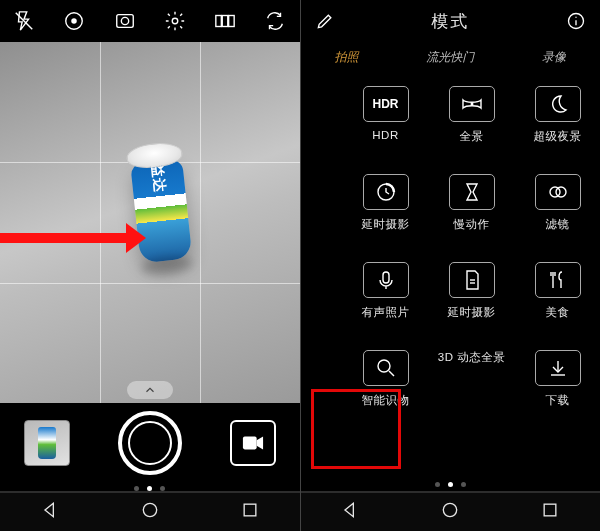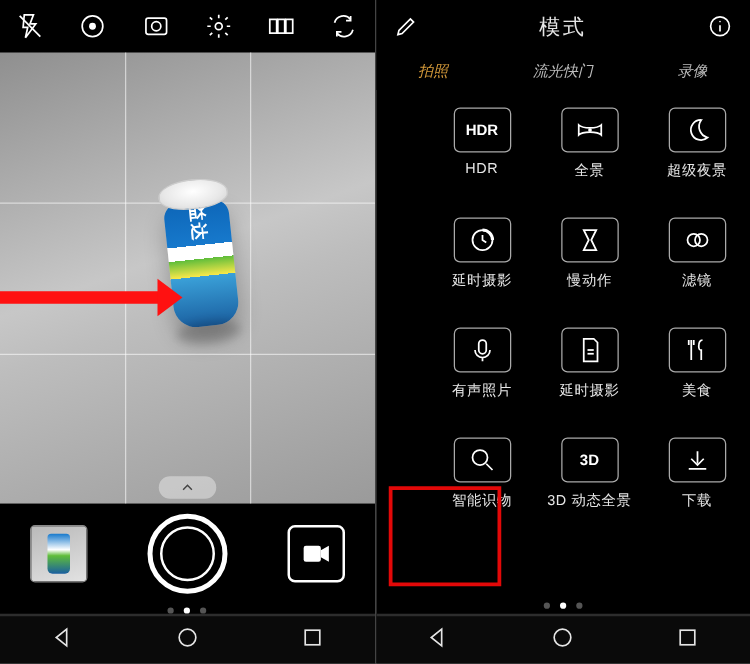--- a/index.html
+++ b/index.html
@@ -267,23 +267,20 @@
       <div class="mode">
         <div class="box">
             <svg viewBox="0 0 24 24">
               <circle cx="10" cy="10" r="6"></circle>
               <line x1="15" y1="15" x2="20" y2="20"></line>
             </svg>
           </div>
         <div class="lbl">智能识物</div>
       </div>
       <div class="mode">
-        <div class="box">
-            <span>3D</span>
-          </div>
         <div class="lbl">3D 动态全景</div>
       </div>
       <div class="mode">
         <div class="box">
             <svg viewBox="0 0 24 24">
               <line x1="12" y1="5" x2="12" y2="15"></line>
               <polyline points="7 11 12 16 17 11"></polyline>
               <line x1="5" y1="19" x2="19" y2="19"></line>
             </svg>
           </div>

